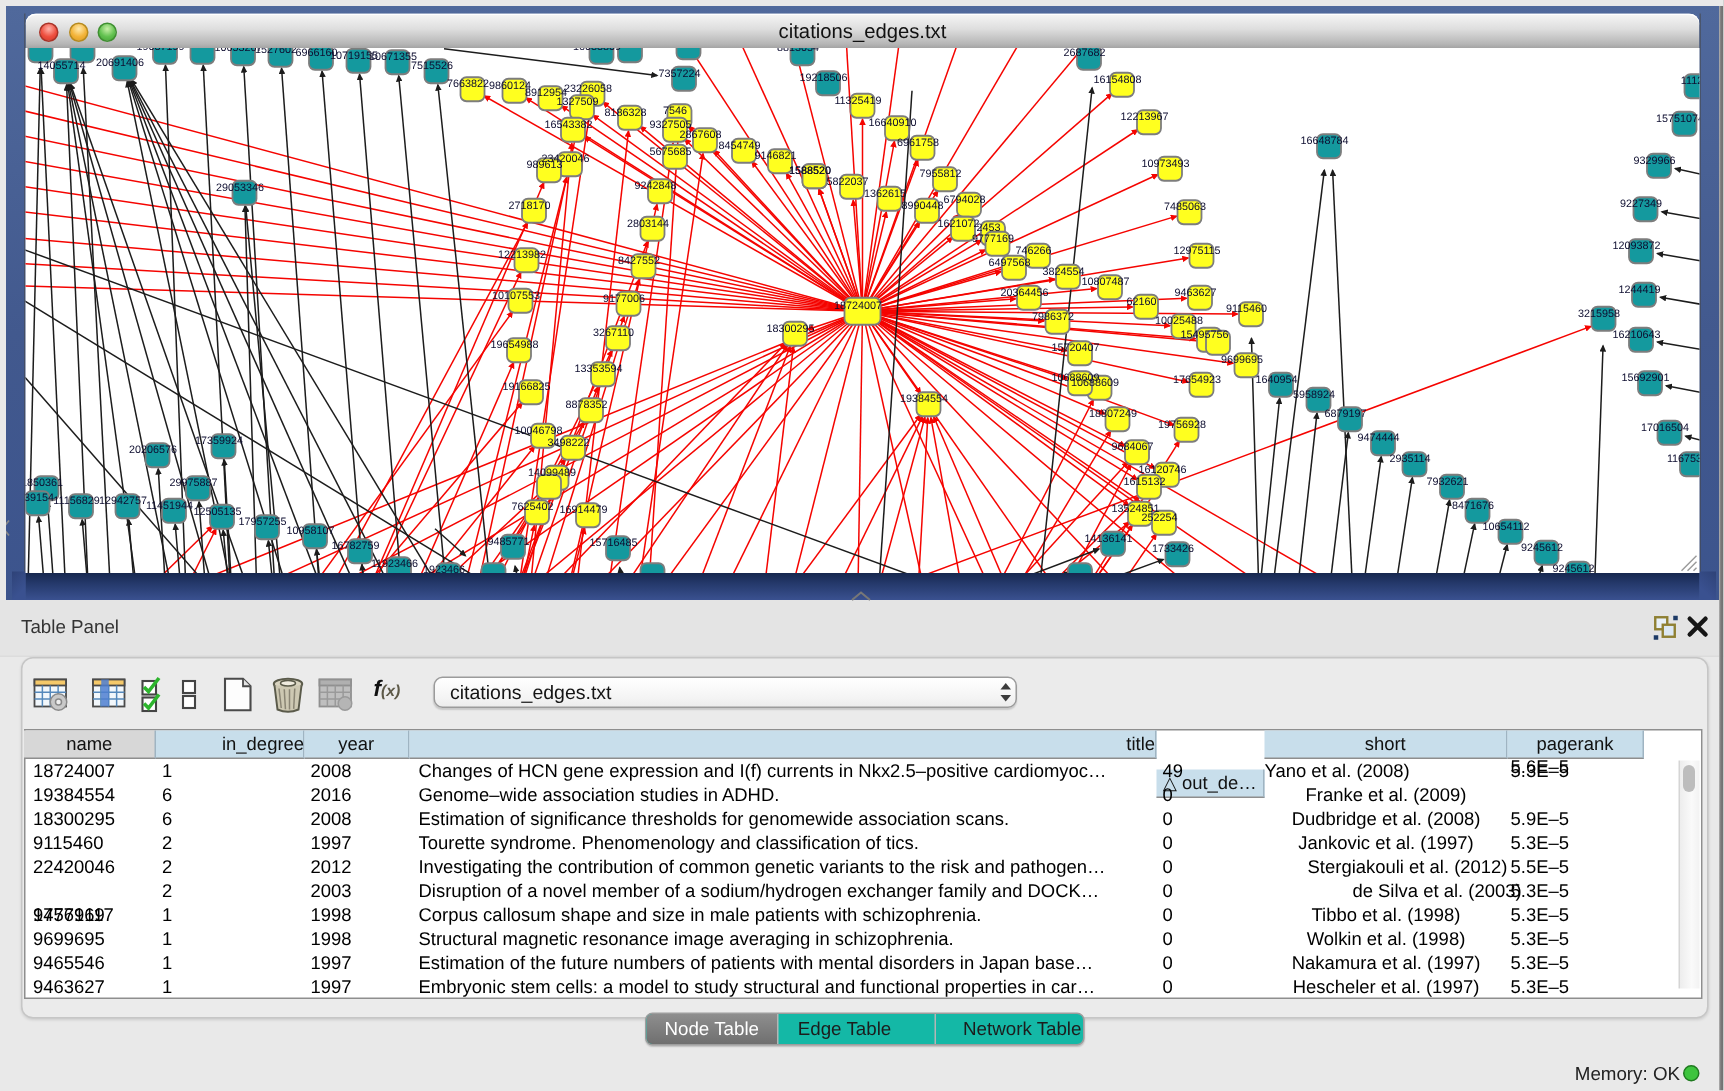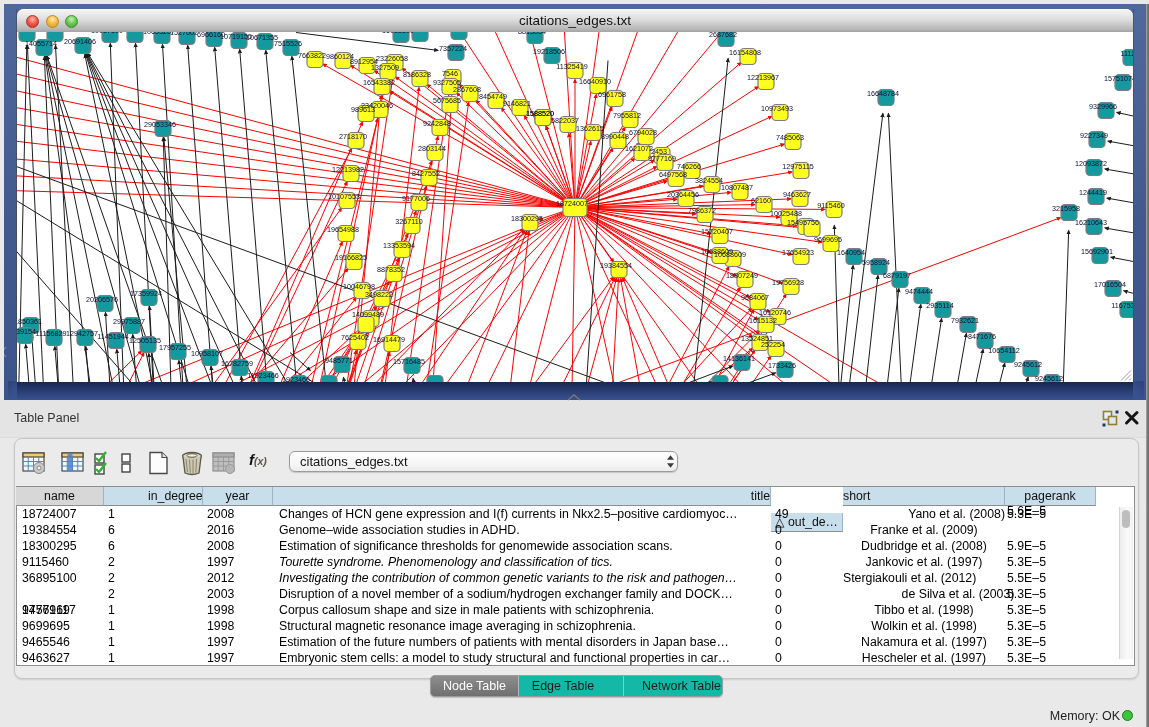--- a/index.html
+++ b/index.html
@@ -638,56 +638,56 @@
   <path d="M6,1.5 L10,6.5 L2,6.5 Z" fill="#3c3c3c"></path>
   <path d="M6,15.5 L2,10.5 L10,10.5 Z" fill="#3c3c3c"></path>
 </svg>
 
 <div class="abs" style="left:16px;top:486px;width:1119px;height:180px;background:#fff;border:1px solid #8e8e8e;box-sizing:border-box;"></div>
 <div class="abs" style="left:16px;top:487px;width:88px;height:19px;background:#d7d7d7;border-right:1px solid #9fb4c2;border-bottom:1px solid #8e8e8e;box-sizing:border-box;font-size:12.3px;color:#111;text-align:center;line-height:19px;">name</div>
 <div class="abs" style="left:104px;top:487px;width:99px;height:19px;background:#c8deeb;border-right:1px solid #9fb4c2;border-bottom:1px solid #8e8e8e;box-sizing:border-box;font-size:12.3px;color:#111;text-align:right;line-height:19px;padding-left:44px;">in_degree</div>
 <div class="abs" style="left:203px;top:487px;width:70px;height:19px;background:#c8deeb;border-right:1px solid #9fb4c2;border-bottom:1px solid #8e8e8e;box-sizing:border-box;font-size:12.3px;color:#111;text-align:center;line-height:19px;">year</div>
 <div class="abs" style="left:273px;top:487px;width:498px;height:19px;background:#c8deeb;border-right:1px solid #9fb4c2;border-bottom:1px solid #8e8e8e;box-sizing:border-box;font-size:12.3px;color:#111;text-align:right;line-height:19px;">title</div>
 <div class="abs" style="left:771px;top:513px;width:72px;height:19px;background:#c8deeb;border-right:1px solid #9fb4c2;border-bottom:1px solid #8e8e8e;box-sizing:border-box;font-size:12.3px;color:#111;text-align:center;line-height:19px;">△ out_de…</div>
-<div class="abs" style="left:843px;top:487px;width:162px;height:19px;background:#c8deeb;border-right:1px solid #9fb4c2;border-bottom:1px solid #8e8e8e;box-sizing:border-box;font-size:12.3px;color:#111;line-height:19px;">short</div>
+<div class="abs" style="left:843px;top:487px;width:162px;height:19px;background:#c8deeb;border-right:1px solid #9fb4c2;border-bottom:1px solid #8e8e8e;box-sizing:border-box;font-size:12.3px;color:#111;text-align:center;line-height:19px;">short</div>
 <div class="abs" style="left:1005px;top:487px;width:91px;height:19px;background:#c8deeb;border-right:1px solid #9fb4c2;border-bottom:1px solid #8e8e8e;box-sizing:border-box;font-size:12.3px;color:#111;text-align:center;line-height:19px;">pagerank</div>
 <div class="abs" style="left:22px;top:507px;height:16px;font-size:12.3px;color:#000;line-height:15px;white-space:nowrap;overflow:hidden;">18724007</div>
 <div class="abs" style="left:108px;top:507px;height:16px;font-size:12.3px;color:#000;line-height:15px;white-space:nowrap;overflow:hidden;">1</div>
 <div class="abs" style="left:207px;top:507px;height:16px;font-size:12.3px;color:#000;line-height:15px;white-space:nowrap;overflow:hidden;">2008</div>
 <div class="abs" style="left:279px;top:507px;height:16px;font-size:12.3px;color:#000;line-height:15px;white-space:nowrap;overflow:hidden;">Changes of HCN gene expression and I(f) currents in Nkx2.5–positive cardiomyoc…</div>
 <div class="abs" style="left:775px;top:507px;height:16px;font-size:12.3px;color:#000;line-height:15px;white-space:nowrap;overflow:hidden;">49</div>
-<div class="abs" style="left:843px;width:162px;text-align:right;top:507px;height:16px;font-size:12.3px;color:#000;line-height:15px;white-space:nowrap;overflow:hidden;">Yano et al. (2008)</div>
+<div class="abs" style="left:843px;width:162px;text-align:left;top:507px;height:16px;font-size:12.3px;color:#000;line-height:15px;white-space:nowrap;overflow:hidden;">Yano et al. (2008)</div>
 <div class="abs" style="left:1007px;top:507px;height:16px;font-size:12.3px;color:#000;line-height:15px;white-space:nowrap;overflow:hidden;">5.3E–5</div>
 <div class="abs" style="left:22px;top:523px;height:16px;font-size:12.3px;color:#000;line-height:15px;white-space:nowrap;overflow:hidden;">19384554</div>
 <div class="abs" style="left:108px;top:523px;height:16px;font-size:12.3px;color:#000;line-height:15px;white-space:nowrap;overflow:hidden;">6</div>
 <div class="abs" style="left:207px;top:523px;height:16px;font-size:12.3px;color:#000;line-height:15px;white-space:nowrap;overflow:hidden;">2016</div>
 <div class="abs" style="left:279px;top:523px;height:16px;font-size:12.3px;color:#000;line-height:15px;white-space:nowrap;overflow:hidden;">Genome–wide association studies in ADHD.</div>
 <div class="abs" style="left:775px;top:523px;height:16px;font-size:12.3px;color:#000;line-height:15px;white-space:nowrap;overflow:hidden;">0</div>
 <div class="abs" style="left:843px;width:162px;text-align:center;top:523px;height:16px;font-size:12.3px;color:#000;line-height:15px;white-space:nowrap;overflow:hidden;">Franke et al. (2009)</div>
 <div class="abs" style="left:1007px;top:504px;height:16px;font-size:12.3px;color:#000;line-height:15px;white-space:nowrap;overflow:hidden;">5.6E–5</div>
 <div class="abs" style="left:22px;top:539px;height:16px;font-size:12.3px;color:#000;line-height:15px;white-space:nowrap;overflow:hidden;">18300295</div>
 <div class="abs" style="left:108px;top:539px;height:16px;font-size:12.3px;color:#000;line-height:15px;white-space:nowrap;overflow:hidden;">6</div>
 <div class="abs" style="left:207px;top:539px;height:16px;font-size:12.3px;color:#000;line-height:15px;white-space:nowrap;overflow:hidden;">2008</div>
 <div class="abs" style="left:279px;top:539px;height:16px;font-size:12.3px;color:#000;line-height:15px;white-space:nowrap;overflow:hidden;">Estimation of significance thresholds for genomewide association scans.</div>
 <div class="abs" style="left:775px;top:539px;height:16px;font-size:12.3px;color:#000;line-height:15px;white-space:nowrap;overflow:hidden;">0</div>
 <div class="abs" style="left:843px;width:162px;text-align:center;top:539px;height:16px;font-size:12.3px;color:#000;line-height:15px;white-space:nowrap;overflow:hidden;">Dudbridge et al. (2008)</div>
 <div class="abs" style="left:1007px;top:539px;height:16px;font-size:12.3px;color:#000;line-height:15px;white-space:nowrap;overflow:hidden;">5.9E–5</div>
 <div class="abs" style="left:22px;top:555px;height:16px;font-size:12.3px;color:#000;line-height:15px;white-space:nowrap;overflow:hidden;">9115460</div>
 <div class="abs" style="left:108px;top:555px;height:16px;font-size:12.3px;color:#000;line-height:15px;white-space:nowrap;overflow:hidden;">2</div>
 <div class="abs" style="left:207px;top:555px;height:16px;font-size:12.3px;color:#000;line-height:15px;white-space:nowrap;overflow:hidden;">1997</div>
-<div class="abs" style="left:279px;top:555px;height:16px;font-size:12.3px;color:#000;line-height:15px;white-space:nowrap;overflow:hidden;font-style:italic;">Tourette syndrome. Phenomenology and classification of tics.</div>
+<div class="abs" style="left:279px;top:555px;height:16px;font-size:12.3px;color:#000;line-height:15px;white-space:nowrap;overflow:hidden;">Tourette syndrome. Phenomenology and classification of tics.</div>
 <div class="abs" style="left:775px;top:555px;height:16px;font-size:12.3px;color:#000;line-height:15px;white-space:nowrap;overflow:hidden;">0</div>
 <div class="abs" style="left:843px;width:162px;text-align:center;top:555px;height:16px;font-size:12.3px;color:#000;line-height:15px;white-space:nowrap;overflow:hidden;">Jankovic et al. (1997)</div>
 <div class="abs" style="left:1007px;top:555px;height:16px;font-size:12.3px;color:#000;line-height:15px;white-space:nowrap;overflow:hidden;">5.3E–5</div>
-<div class="abs" style="left:22px;top:571px;height:16px;font-size:12.3px;color:#000;line-height:15px;white-space:nowrap;overflow:hidden;">36895100</div>
+<div class="abs" style="left:22px;top:571px;height:16px;font-size:12.3px;color:#000;line-height:15px;white-space:nowrap;overflow:hidden;">22420046</div>
 <div class="abs" style="left:108px;top:571px;height:16px;font-size:12.3px;color:#000;line-height:15px;white-space:nowrap;overflow:hidden;">2</div>
 <div class="abs" style="left:207px;top:571px;height:16px;font-size:12.3px;color:#000;line-height:15px;white-space:nowrap;overflow:hidden;">2012</div>
-<div class="abs" style="left:279px;top:571px;height:16px;font-size:12.3px;color:#000;line-height:15px;white-space:nowrap;overflow:hidden;font-style:italic;">Investigating the contribution of common genetic variants to the risk and pathogen…</div>
+<div class="abs" style="left:279px;top:571px;height:16px;font-size:12.3px;color:#000;line-height:15px;white-space:nowrap;overflow:hidden;">Investigating the contribution of common genetic variants to the risk and pathogen…</div>
 <div class="abs" style="left:775px;top:571px;height:16px;font-size:12.3px;color:#000;line-height:15px;white-space:nowrap;overflow:hidden;">0</div>
-<div class="abs" style="left:843px;width:162px;text-align:left;top:571px;height:16px;font-size:12.3px;color:#000;line-height:15px;white-space:nowrap;overflow:hidden;">Stergiakouli et al. (2012)</div>
+<div class="abs" style="left:843px;width:162px;text-align:right;top:571px;height:16px;font-size:12.3px;color:#000;line-height:15px;white-space:nowrap;overflow:hidden;">Stergiakouli et al. (2012)</div>
 <div class="abs" style="left:1007px;top:571px;height:16px;font-size:12.3px;color:#000;line-height:15px;white-space:nowrap;overflow:hidden;">5.5E–5</div>
 <div class="abs" style="left:22px;top:587px;height:16px;font-size:12.3px;color:#000;line-height:15px;white-space:nowrap;overflow:hidden;margin-top:16px;">14569117</div>
 <div class="abs" style="left:108px;top:587px;height:16px;font-size:12.3px;color:#000;line-height:15px;white-space:nowrap;overflow:hidden;">2</div>
 <div class="abs" style="left:207px;top:587px;height:16px;font-size:12.3px;color:#000;line-height:15px;white-space:nowrap;overflow:hidden;">2003</div>
 <div class="abs" style="left:279px;top:587px;height:16px;font-size:12.3px;color:#000;line-height:15px;white-space:nowrap;overflow:hidden;">Disruption of a novel member of a sodium/hydrogen exchanger family and DOCK…</div>
 <div class="abs" style="left:775px;top:587px;height:16px;font-size:12.3px;color:#000;line-height:15px;white-space:nowrap;overflow:hidden;">0</div>
 <div class="abs" style="left:877px;width:162px;text-align:center;top:587px;height:16px;font-size:12.3px;color:#000;line-height:15px;white-space:nowrap;overflow:hidden;">de Silva et al. (2003)</div>
 <div class="abs" style="left:1007px;top:587px;height:16px;font-size:12.3px;color:#000;line-height:15px;white-space:nowrap;overflow:hidden;">5.3E–5</div>
 <div class="abs" style="left:22px;top:603px;height:16px;font-size:12.3px;color:#000;line-height:15px;white-space:nowrap;overflow:hidden;">9777169</div>
 <div class="abs" style="left:108px;top:603px;height:16px;font-size:12.3px;color:#000;line-height:15px;white-space:nowrap;overflow:hidden;">1</div>

